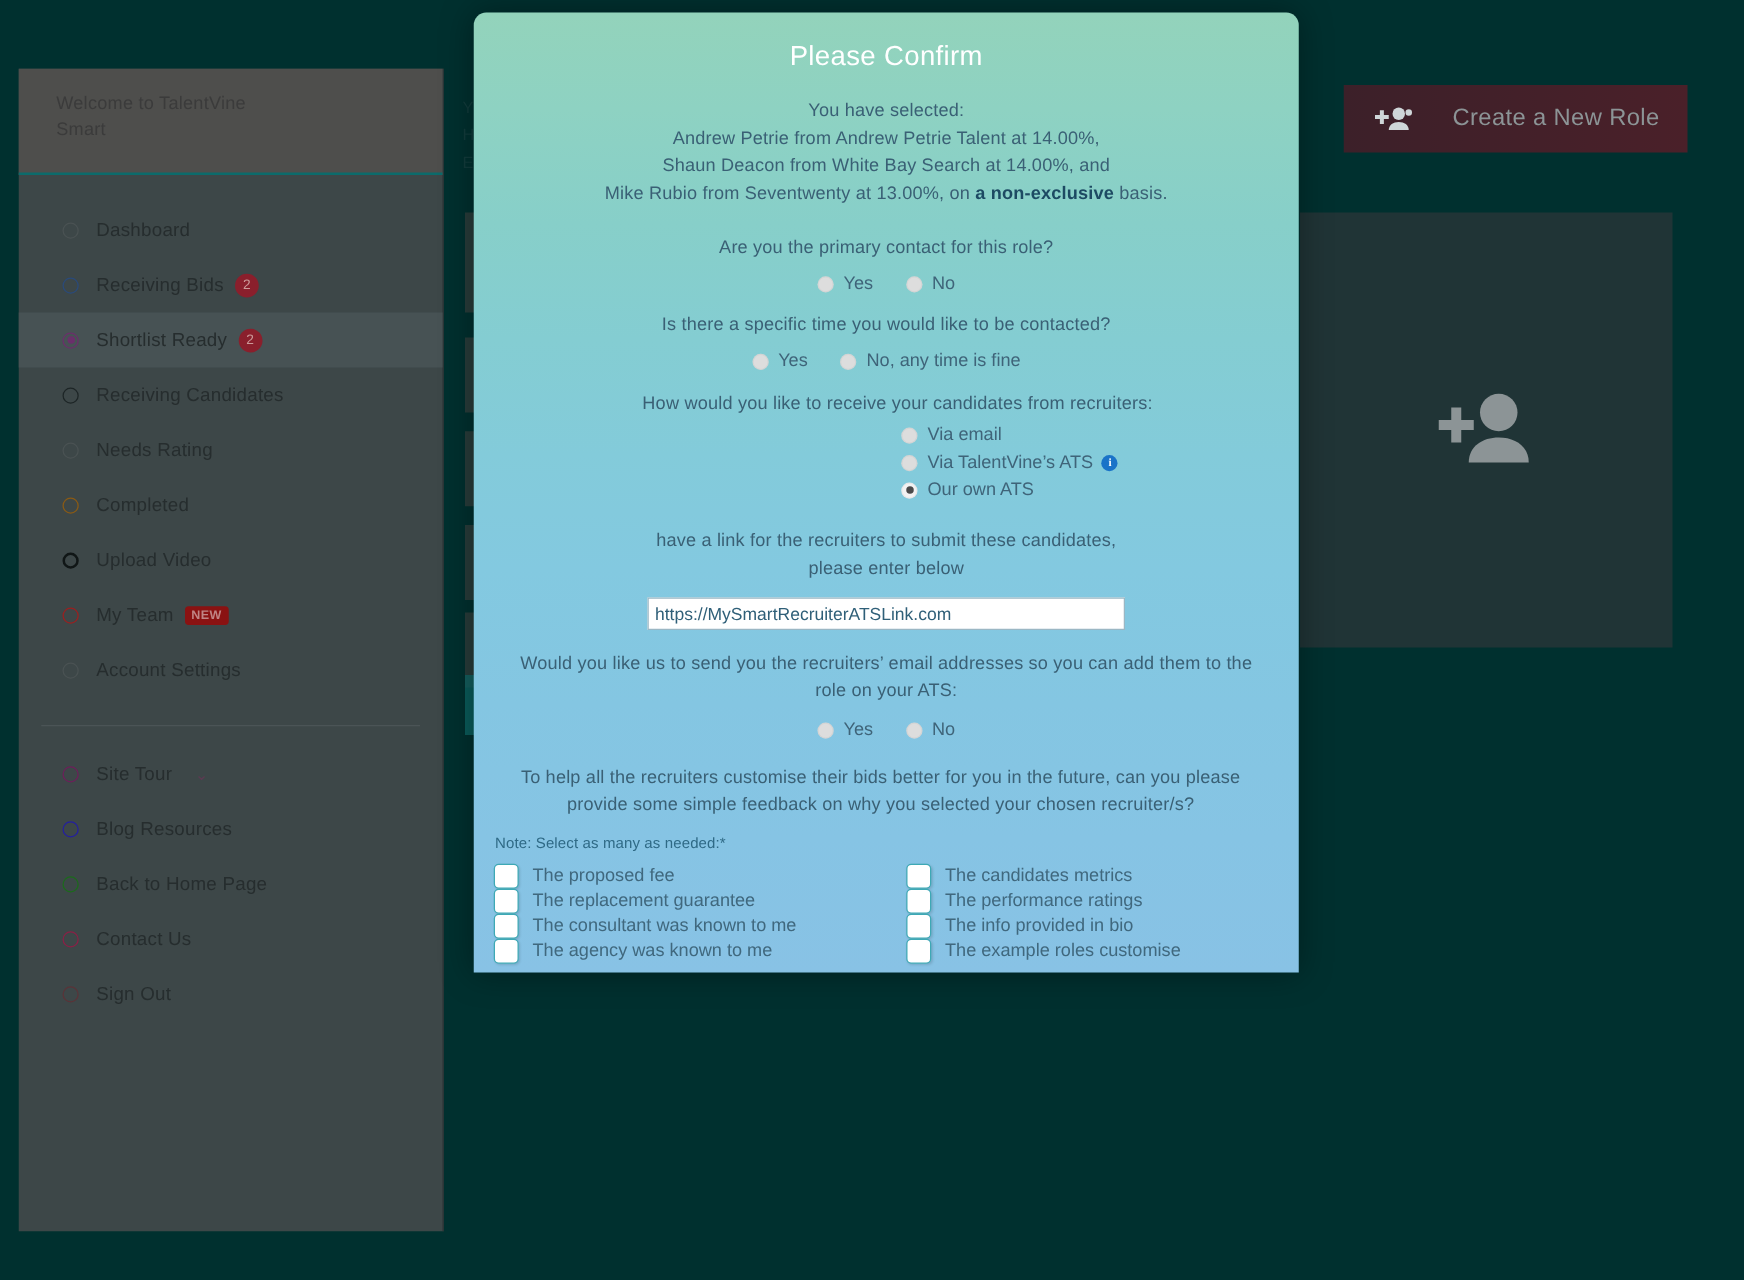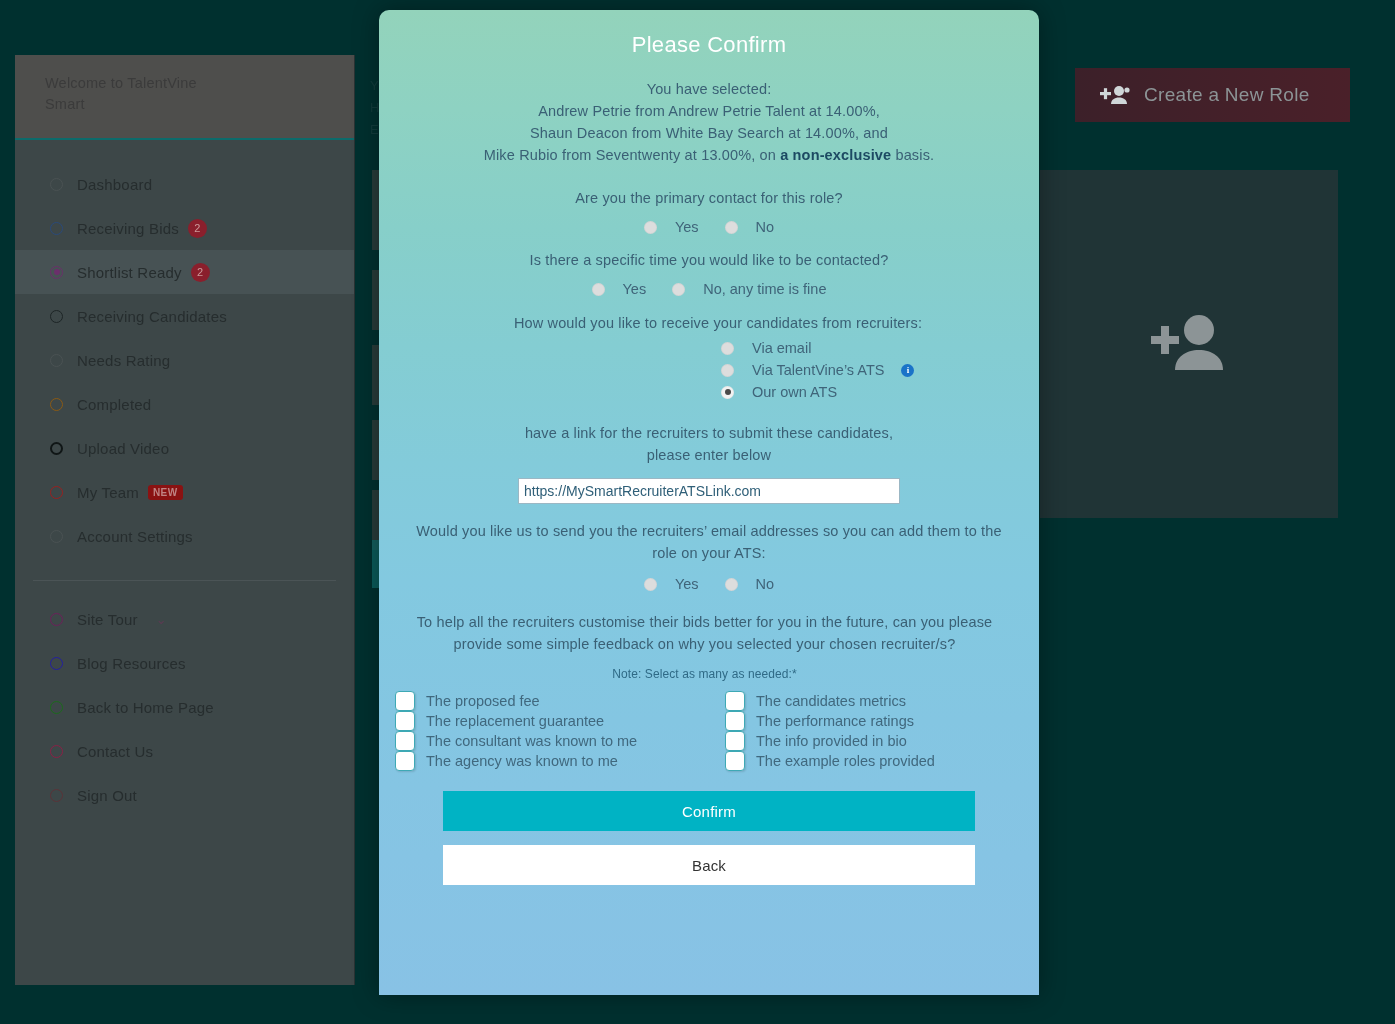--- a/index.html
+++ b/index.html
@@ -90,20 +90,21 @@
   
   #create-role-btn {
     position: absolute; right: 45px; top: 68px;
     width: 275px; height: 54px;
     background: linear-gradient(90deg, #3c2029, #4a2029);
     display: flex; align-items: center;
     padding-left: 25px;
     color: #8c9496;
     font-size: 19px;
     letter-spacing: .3px;
+    gap: 18px;
   }
   #create-role-btn .pa-icon { margin-right: 14px; display:flex; }
 
   
   #main-head {
     position: absolute; left: 370px; top: 75px;
     color: #123c3c; font-size: 13px; line-height: 22px;
   }
   
   #bg-card {
@@ -115,21 +116,21 @@
   
   .skel {
     position: absolute; left: 372px;
     width: 22px; background: #36403f; opacity: .75;
   }
 
   
   #modal {
     position: absolute;
     left: 379px; top: 10px;
-    width: 660px; height: 985px;
+    width: 660px; height: 768px;
     border-radius: 10px 10px 0 0;
     background: linear-gradient(180deg,
         #93d3bb 0%,
         #8ed2c2 10%,
         #87cfc9 22%,
         #84cdd2 34%,
         #83cbda 46%,
         #83c9e0 58%,
         #84c6e2 72%,
         #86c4e4 86%,
@@ -155,21 +156,21 @@
   .m-text.strong b { color: #1d4a63; font-weight: bold; }
   .m-block { padding: 0 26px; }
 
   .radio-row {
     display: flex; justify-content: center; align-items: center;
     gap: 26px;
     margin: 10px 0 0 0;
   }
   .radio-opt {
     display: inline-flex; align-items: center;
-    color: #3f6479; font-size: 14.5px; gap: 10px;
+    color: #3f6479; font-size: 14.5px;
   }
   .radio-dot {
     width: 13px; height: 13px; border-radius: 50%;
     background: #dddddd;
     margin-right: 8px;
     flex: 0 0 auto;
     position: relative;
     box-shadow: inset 0 0 0 1px rgba(0,0,0,.04);
   }
   .radio-dot.sel { background: #f2f2f2; }
@@ -204,21 +205,21 @@
     background: #fff;
     border: 1px solid #9bb7c4;
     color: #2f5f78;
     font-size: 14px;
     font-family: "Liberation Sans", sans-serif;
     padding: 0 5px;
     outline: none;
   }
 
   .note-text {
-    text-align: center; color: #2f6a86;
+    text-align: left; color: #2f6a86;
     font-size: 12px; margin-top: 12px;
     letter-spacing: .1px;
   }
 
   #checkbox-grid {
     display: grid;
     grid-template-columns: 330px 1fr;
     padding: 10px 0 0 16px;
   }
   .cb-item { display: flex; align-items: center; color: #40687e; font-size: 14.5px; }
@@ -510,21 +511,21 @@
       <span class="cb-box"></span>
       <span>The info provided in bio</span>
     </label>
 
     <label class="cb-item">
       <span class="cb-box"></span>
       <span>The agency was known to me</span>
     </label>
     <label class="cb-item">
       <span class="cb-box"></span>
-      <span>The example roles provided</span>
+      <span>The example roles customise</span>
     </label>
 
   </div>
 
   <div id="btn-area">
     <button id="confirm-button">Confirm</button>
     <button id="back-button">Back</button>
   </div>
 </div>
 

